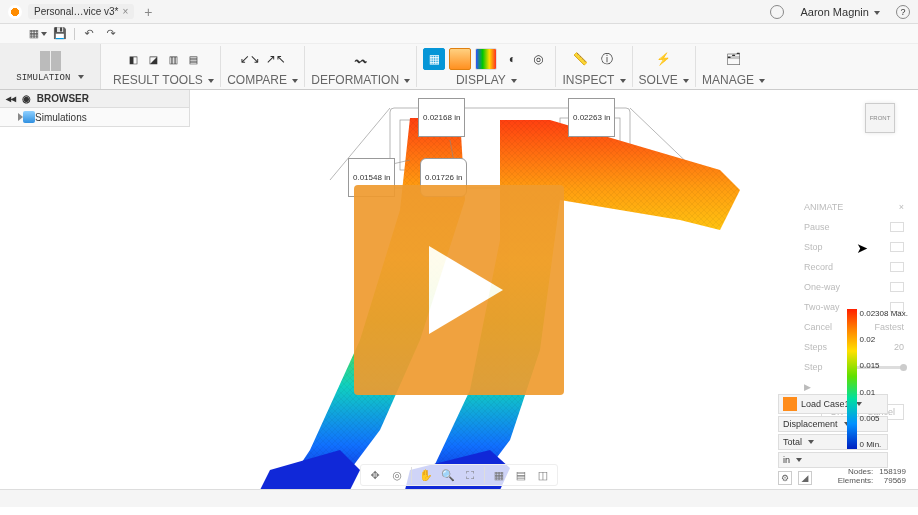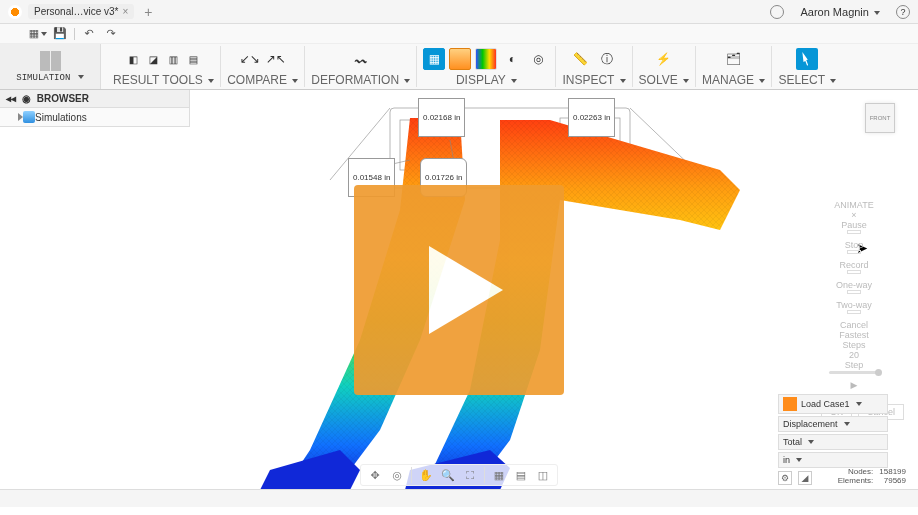--- a/index.html
+++ b/index.html
@@ -70,21 +70,21 @@
 
   
   .viewcube { position: absolute; right: 18px; top: 8px; width: 40px; height: 40px; perspective: 200px; cursor: pointer; }
   .viewcube .face { position: absolute; width: 30px; height: 30px; background: #f4f4f4; border: 1px solid #ccc; font-size: 6px; display: flex; align-items: center; justify-content: center; color: #888; left: 5px; top: 5px; box-shadow: 0 0 4px rgba(0,0,0,0.1); }
 
   
   .cursor { position: absolute; right: 50px; top: 150px; font-size: 14px; color: #000; }
 
   
   .side-panel { position: absolute; right: 14px; top: 110px; width: 100px; font-size: 9px; color: #bbb; display: flex; flex-direction: column; gap: 6px; }
-  .sp-row { display: flex; justify-content: space-between; align-items: center; height: 14px; flex-direction: column; }
+  .sp-row { display: flex; justify-content: space-between; align-items: center; height: 14px; }
   .sp-box { width: 14px; height: 10px; border: 1px solid #ddd; }
   .sp-slider { width: 50px; height: 3px; background: #ddd; border-radius: 2px; position: relative; }
   .sp-slider::after { content:""; position: absolute; right: -3px; top: -2px; width: 7px; height: 7px; background:#ccc; border-radius:50%; }
   .sp-btn { padding: 2px 8px; border: 1px solid #ddd; color: #bbb; }
   .sp-footer { display: flex; gap: 6px; justify-content: flex-end; margin-top: 4px; }
   .sp-play { color: #bbb; }
 
   
   .legend { position: absolute; right: 30px; bottom: 4px; width: 110px; font-size: 9px; }
   .legend-row { display: flex; align-items: center; gap: 4px; margin-bottom: 2px; }
@@ -200,26 +200,20 @@
           <div class="icons">
             <div class="ribbon-icon noborder">⚡</div>
           </div>
           <div class="glabel"><span>SOLVE</span> <span class="caret-down"></span></div>
         </div>
         <div class="rgroup">
           <div class="icons">
             <div class="ribbon-icon noborder">🗂</div>
           </div>
           <div class="glabel"><span>MANAGE</span> <span class="caret-down"></span></div>
-        </div>
-        <div class="rgroup">
-          <div class="icons">
-            <div class="sel-arrow"></div>
-          </div>
-          <div class="glabel"><span>SELECT</span> <span class="caret-down"></span></div>
         </div>
       </div>
     </div>
   </div>
 </div>
 
 <div class="main">
 
   <div class="browser">
     <div class="browser-hd">
@@ -359,20 +353,31 @@
           <span class="caret-down"></span>
       </div>
       <div class="small-icons">
         <div class="si">⚙</div>
         <div class="si">◢</div>
       </div>
     </div>
 
     <div class="colorbar-wrap" style="right:-14px; bottom:30px; position:absolute;">
     </div>
+    <div style="position:absolute; right:10px; bottom:40px; display:flex;">
+      <div class="colorbar"></div>
+      <div class="colorbar-ticks">
+        <span>0.02308 Max.</span>
+        <span>0.02</span>
+        <span>0.015</span>
+        <span>0.01</span>
+        <span>0.005</span>
+        <span>0 Min.</span>
+      </div>
+    </div>
 
     <div class="mesh-stats" style="bottom:4px;">
       <span class="ms-label">Nodes:</span>
         <span>158199</span>
       <span class="ms-label">Elements:</span>
         <span>79569</span>
     </div>
 
     <div class="btm-bar">
       <div class="btm-ico">✥</div>

